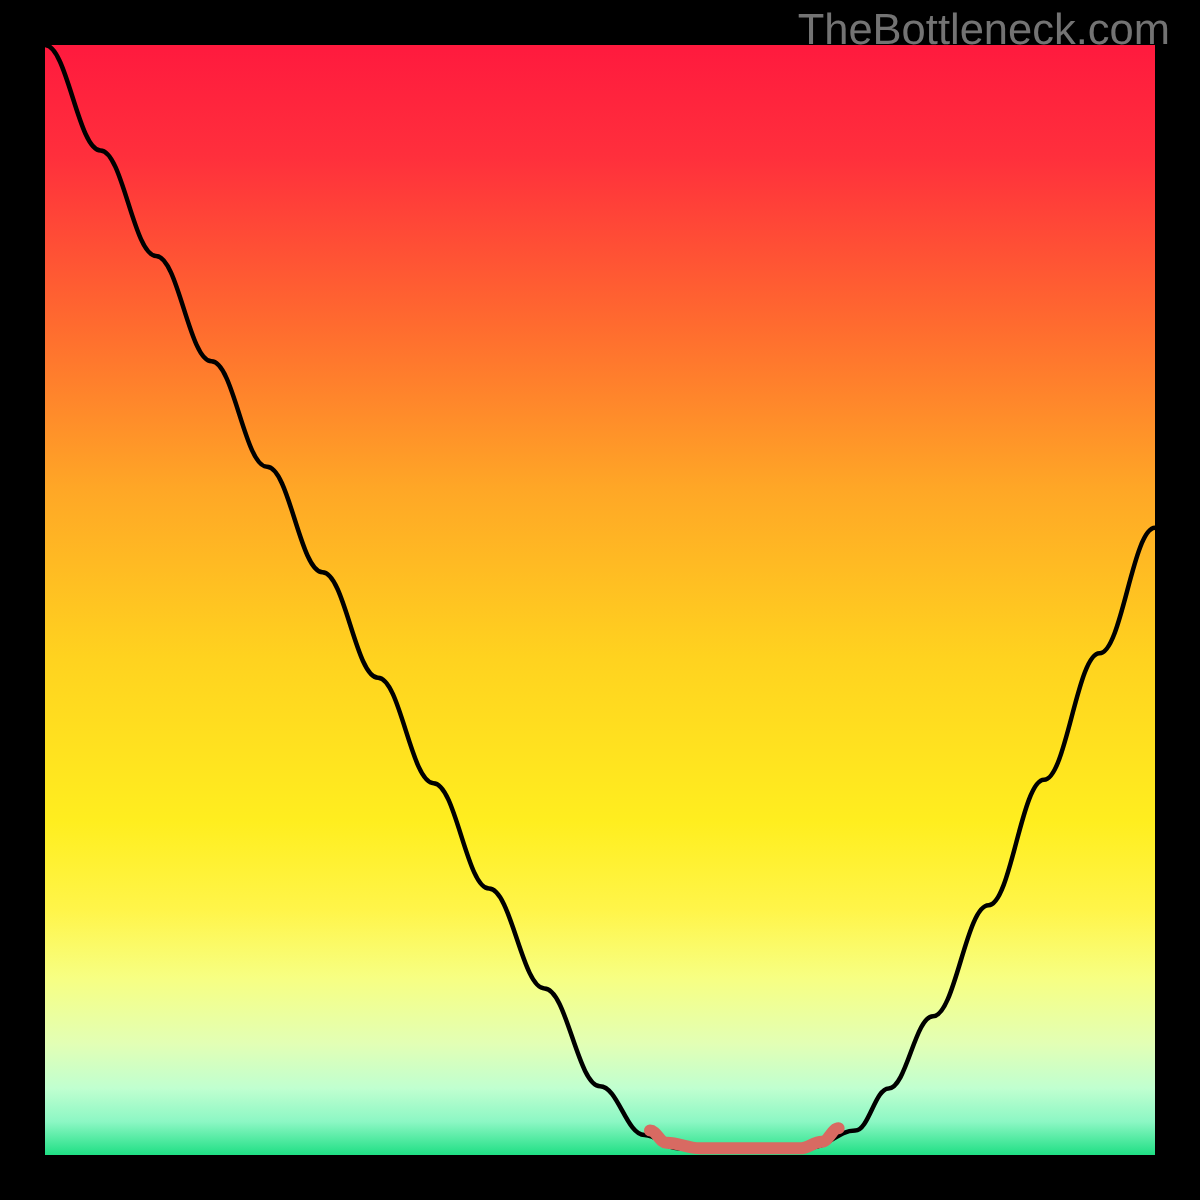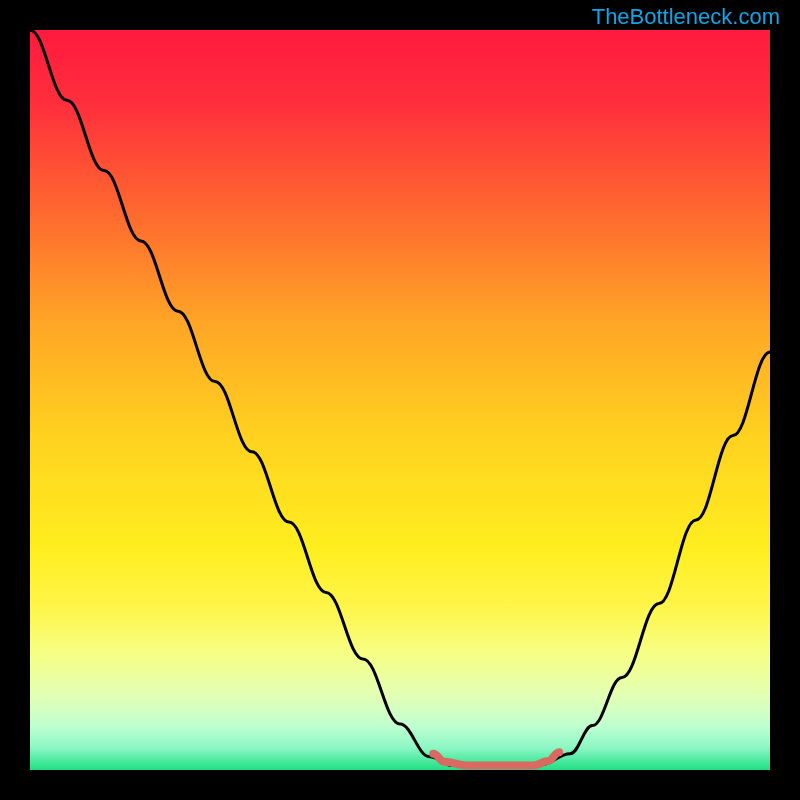--- a/index.html
+++ b/index.html
@@ -14,22 +14,22 @@
   .frame {
     width: 800px;
     height: 800px;
     background: #000;
     position: relative;
   }
   .watermark {
     position: absolute;
     top: 4px;
     right: 20px;
-    color: #0ea5e9;
-    font-size: 22px;
+    color: #737373;
+    font-size: 29px;
     font-weight: 500;
     z-index: 5;
     font-family: Arial, sans-serif;
   }
   svg {
     position: absolute;
     top: 0;
     left: 0;
   }
 </style>

